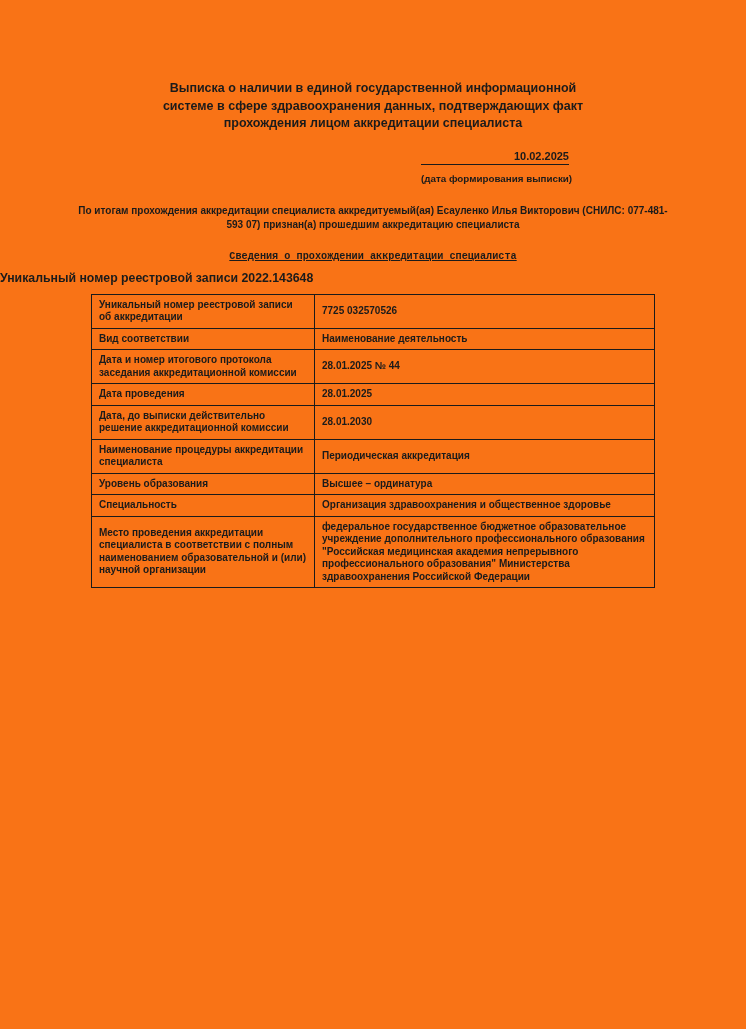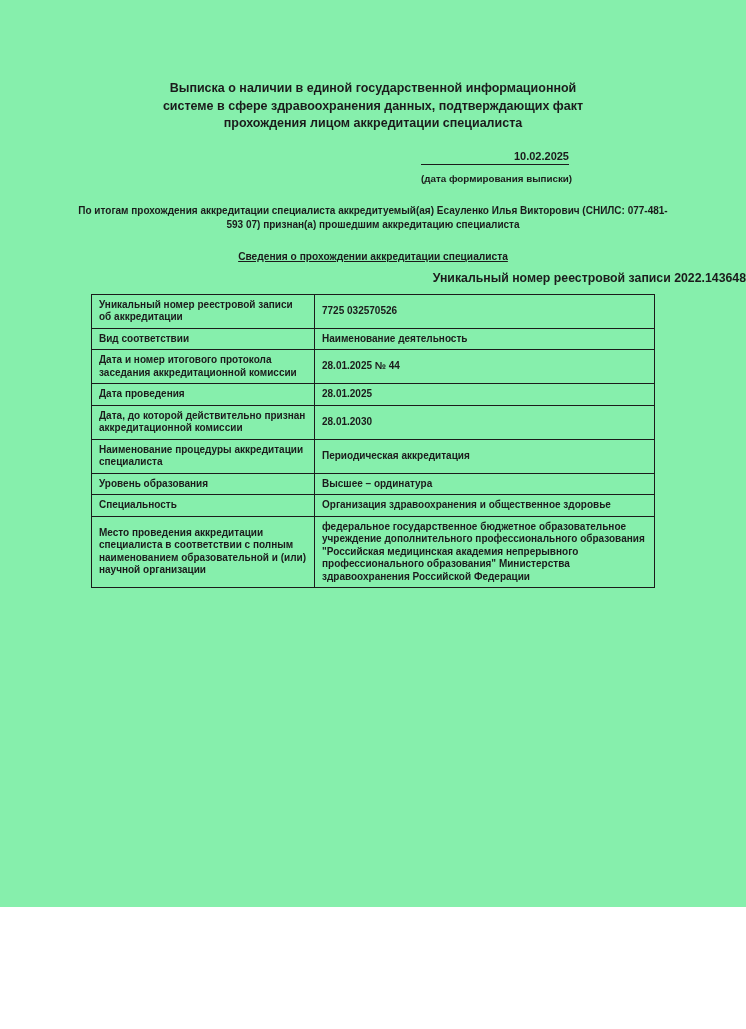--- a/index.html
+++ b/index.html
@@ -1,21 +1,21 @@
 <!DOCTYPE html>
 <html><head>
 <meta charset="utf-8">
 <style>
   * { margin: 0; padding: 0; box-sizing: border-box; }
   html, body { background: #ffffff; }
   .page {
     position: relative;
     width: 746px;
-    height: 907px;
-    background: #86efac;
+    height: 1029px;
+    background: #f97316;
     font-family: "Liberation Sans", sans-serif;
     font-weight: bold;
     color: #1b1b1b;
     overflow: hidden;
   }
   .title {
     padding-top: 80px;
     text-align: center;
     font-size: 12.5px;
     line-height: 17.5px;
@@ -39,24 +39,25 @@
     margin-top: 20px;
     text-align: center;
     font-size: 10px;
     line-height: 14px;
   }
   .section-heading {
     margin-top: 19px;
     text-align: center;
     font-size: 10.2px;
     text-decoration: underline;
+    font-family: Liberation Mono, monospace;
   }
   .registry-heading {
     margin-top: 9px;
-    text-align: right;
+    text-align: left;
     font-size: 12.3px;
   }
   table.acc-table {
     width: 564px;
     margin: 9px auto 0 auto;
     border-collapse: collapse;
     table-layout: fixed;
     border-radius: 31px;
   }
   table.acc-table td {
@@ -106,21 +107,21 @@
       </tr>
       <tr>
         <td class="label-col">Дата и номер итогового протокола заседания аккредитационной комиссии</td>
         <td>28.01.2025 № 44</td>
       </tr>
       <tr>
         <td class="label-col">Дата проведения</td>
         <td>28.01.2025</td>
       </tr>
       <tr>
-        <td class="label-col">Дата, до которой действительно признан аккредитационной комиссии</td>
+        <td class="label-col">Дата, до выписки действительно решение аккредитационной комиссии</td>
         <td>28.01.2030</td>
       </tr>
       <tr>
         <td class="label-col">Наименование процедуры аккредитации специалиста</td>
         <td>Периодическая аккредитация</td>
       </tr>
       <tr>
         <td class="label-col">Уровень образования</td>
         <td>Высшее – ординатура</td>
       </tr>

